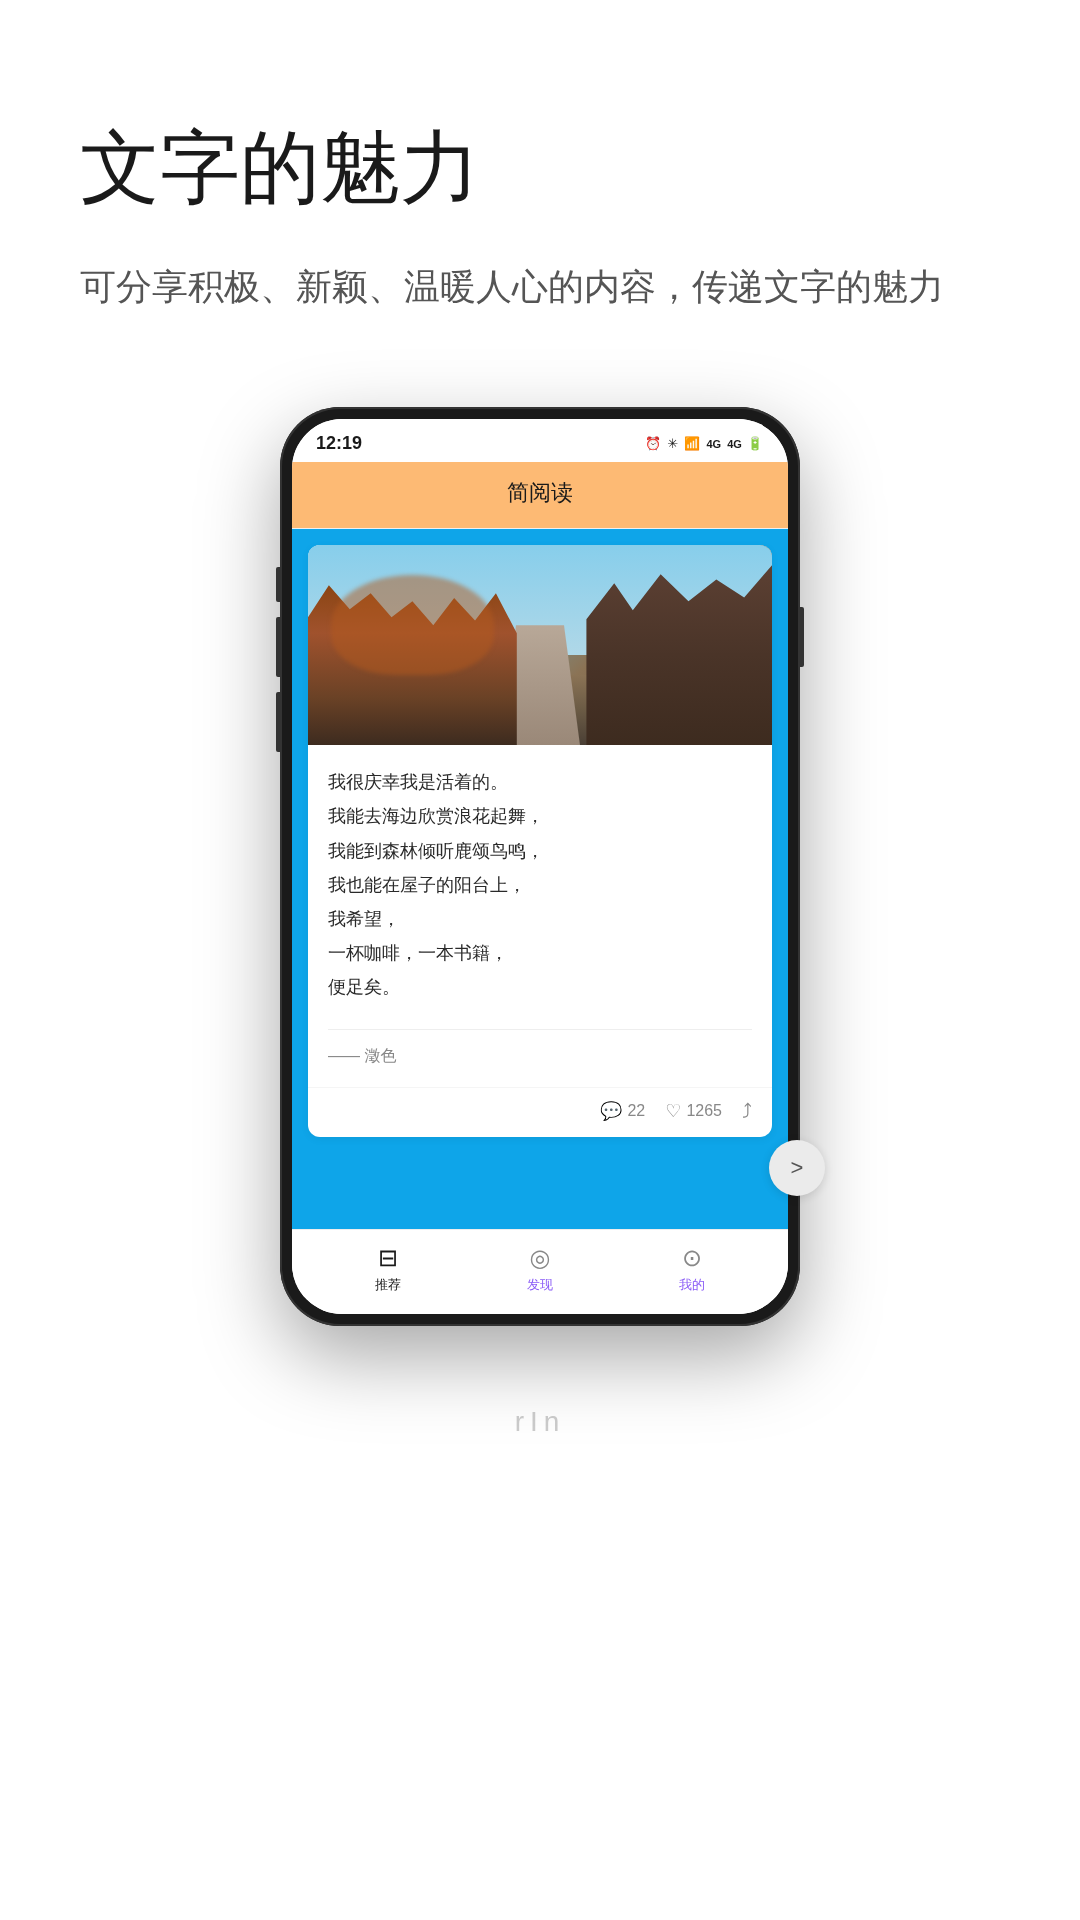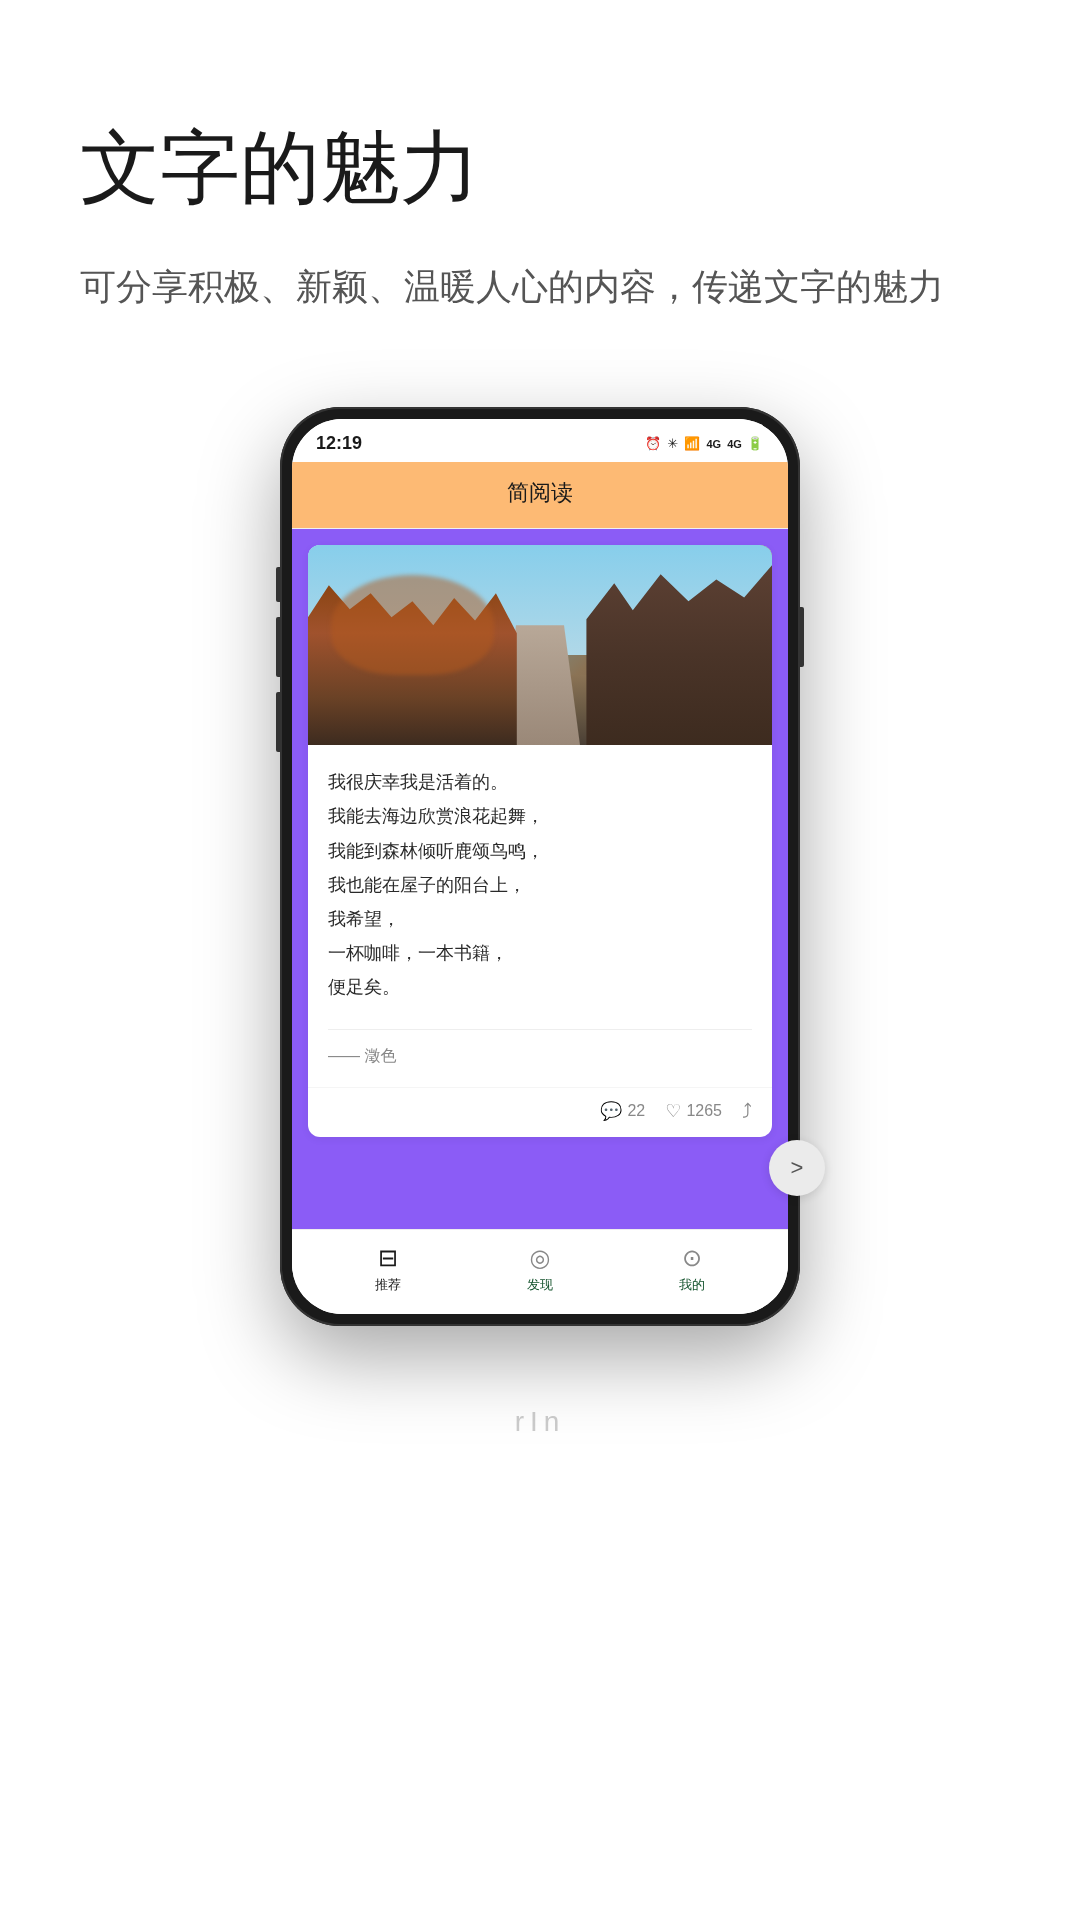--- a/index.html
+++ b/index.html
@@ -85,21 +85,21 @@
       background: #fdba74;
     }
     .app-title-text {
       font-size: 22px;
       font-weight: 500;
       color: #1a1a1a;
     }
 
     
     .app-content {
-      background: #8b5cf6;
+      background: #0ea5e9;
       min-height: 700px;
       padding: 16px;
     }
 
     
     .content-card {
       background: #ffffff;
       border-radius: 12px;
       overflow: hidden;
       box-shadow: 0 2px 8px rgba(0,0,0,0.06);
@@ -214,21 +214,21 @@
     }
     .nav-icon {
       font-size: 24px;
       color: #888;
     }
     .nav-icon.active {
       color: #1a1a1a;
     }
     .nav-label {
       font-size: 13px;
-      color: #14532d;
+      color: #8b5cf6;
     }
     .nav-label.active {
       color: #1a1a1a;
     }
 
     
     .phone-btn-right {
       position: absolute;
       right: -4px;
       top: 200px;

